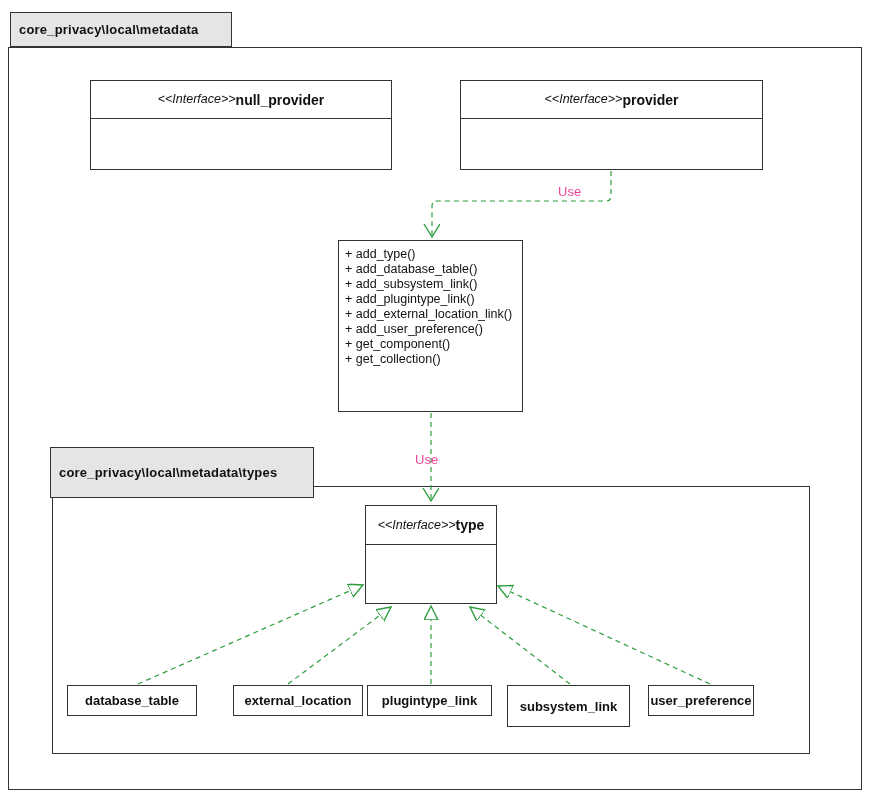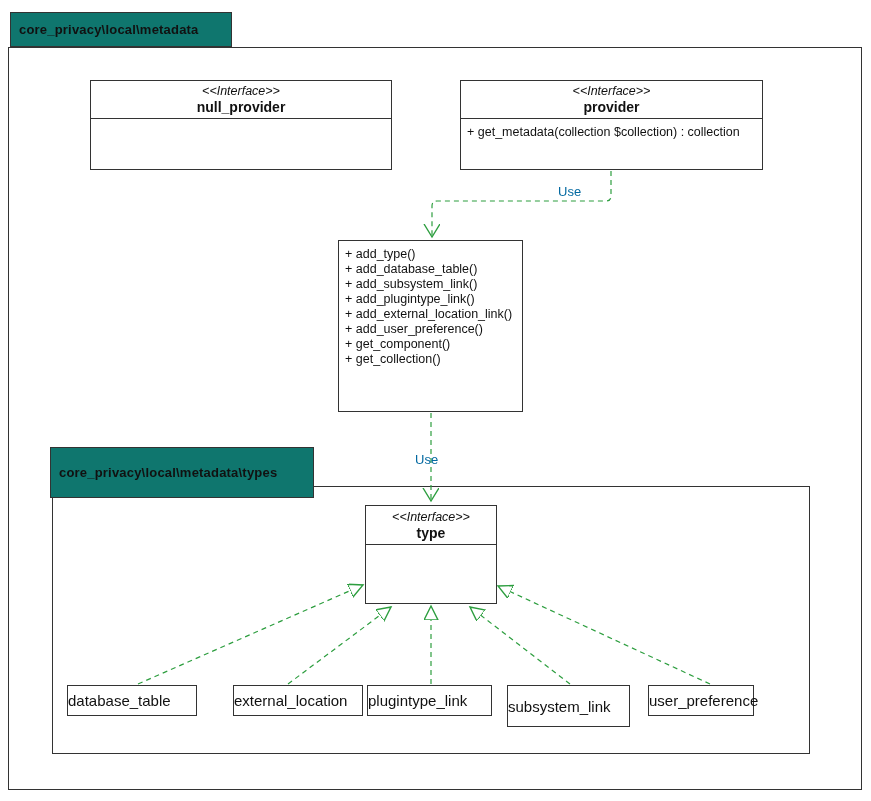--- a/index.html
+++ b/index.html
@@ -6,42 +6,42 @@
   body{
     width:871px;height:801px;position:relative;background:#ffffff;
     font-family:"Liberation Sans", sans-serif;color:#111;overflow:hidden;
   }
   .pkg-body{
     position:absolute;border:1.5px solid #333;background:#fff;
     box-sizing:border-box;z-index:1;
   }
   .edges{position:absolute;left:0;top:0;z-index:2;}
   .pkg-tab{
-    position:absolute;border:1.5px solid #333;background:#0f766e;box-sizing:border-box;
+    position:absolute;border:1.5px solid #333;background:#e5e5e5;box-sizing:border-box;
     display:flex;align-items:center;padding:0 8px;font-weight:bold;font-size:13px;
     letter-spacing:.2px;z-index:3;white-space:nowrap;
   }
   .box{
     position:absolute;border:1.5px solid #333;background:#fff;
     box-sizing:border-box;z-index:3;
   }
   .cls-head{
-    border-bottom:1.5px solid #333;display:flex;flex-direction:column;
+    border-bottom:1.5px solid #333;display:flex;flex-direction:row;
     align-items:center;justify-content:center;text-align:left;
   }
   .stereo{font-style:italic;font-size:12.5px;line-height:15px;}
   .cname{font-weight:bold;font-size:14px;line-height:16px;}
   .methods{padding:6px 6px 0 6px;}
   .m{font-size:12.5px;line-height:15px;white-space:nowrap;}
   .leaf{
-    display:flex;align-items:center;justify-content:flex-start;
-    font-weight:normal;font-size:15px;white-space:nowrap;
+    display:flex;align-items:center;justify-content:center;
+    font-weight:bold;font-size:13px;white-space:nowrap;
   }
   .edge-label{
-    position:absolute;font-size:13px;color:#0369a1;z-index:4;white-space:nowrap;
+    position:absolute;font-size:13px;color:#ec4899;z-index:4;white-space:nowrap;
   }
 </style>
 </head>
 <body>
 
 <div class="pkg-body" style="left:8px;top:47px;width:854px;height:743px"></div>
 <div class="pkg-tab" style="left:10px;top:12px;width:222px;height:35px">
   <span>core_privacy\local\metadata</span>
 </div>
 
@@ -76,23 +76,20 @@
     <div class="stereo">&lt;&lt;Interface&gt;&gt;</div>
     <div class="cname">null_provider</div>
   </div>
 </div>
 
 <div class="box" style="left:460px;top:80px;width:303px;height:90px">
   <div class="cls-head" style="height:37px">
     <div class="stereo">&lt;&lt;Interface&gt;&gt;</div>
     <div class="cname">provider</div>
   </div>
-  <div class="methods">
-    <div class="m">+ get_metadata(collection $collection) : collection</div>
-  </div>
 </div>
 
 <div class="box" style="left:338px;top:240px;width:185px;height:172px">
   <div class="methods">
     <div class="m">+ add_type()</div>
     <div class="m">+ add_database_table()</div>
     <div class="m">+ add_subsystem_link()</div>
     <div class="m">+ add_plugintype_link()</div>
     <div class="m">+ add_external_location_link()</div>
     <div class="m">+ add_user_preference()</div>

